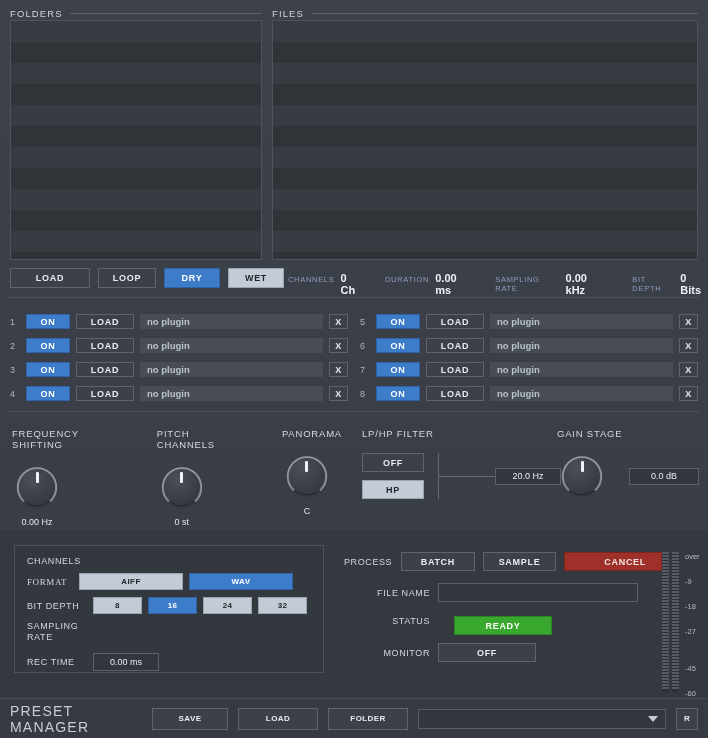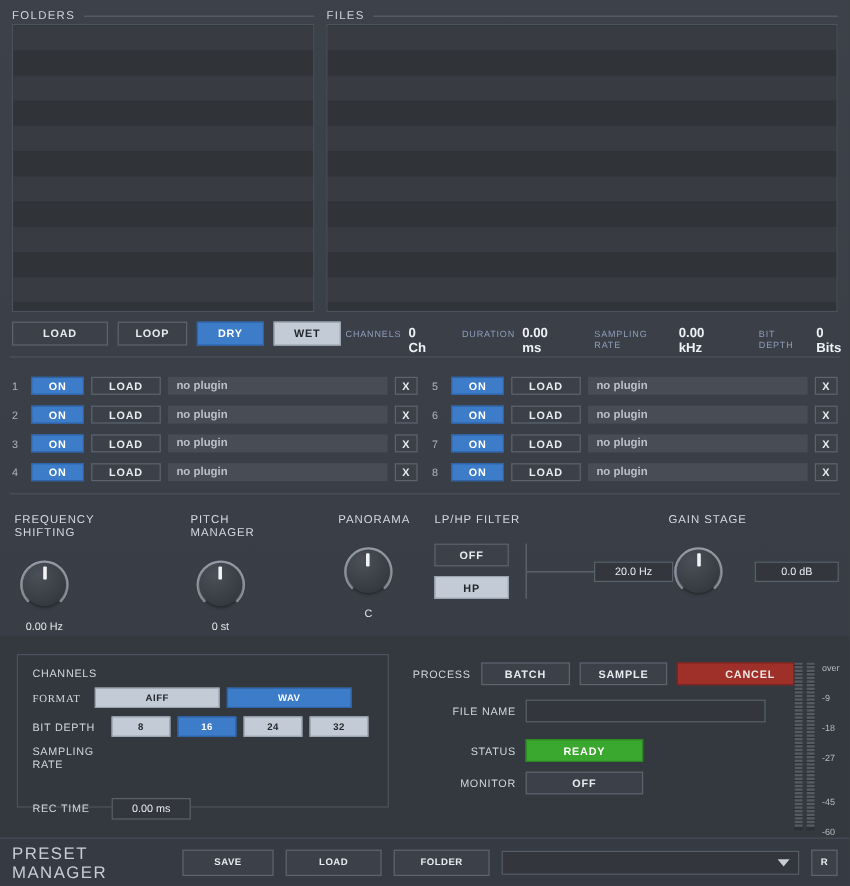--- a/index.html
+++ b/index.html
@@ -247,21 +247,21 @@
             <svg class="arc" viewBox="0 0 50 50">
               <path d="M 11.4 38.6 A 19 19 0 1 1 38.6 38.6" fill="none" stroke="#9aa1ab" stroke-width="2.4" stroke-linecap="round"></path>
             </svg>
             <div class="cap"></div>
             <div class="tick"></div>
           </div>
           <div class="knob-val" style="width:50px;text-align:center;">0.00 Hz</div>
         </div>
       </div>
       <div>
-        <div class="knob-cap-label">PITCH MANAGER</div>
+        <div class="knob-cap-label">PITCH CHANNELS</div>
         <div class="knobwrap" style="margin-top:12px;align-items:flex-start;">
           <div class="knob">
             <svg class="arc" viewBox="0 0 50 50">
               <path d="M 11.4 38.6 A 19 19 0 1 1 38.6 38.6" fill="none" stroke="#9aa1ab" stroke-width="2.4" stroke-linecap="round"></path>
             </svg>
             <div class="cap"></div>
             <div class="tick"></div>
           </div>
           <div class="knob-val" style="width:50px;text-align:center;">0 st</div>
         </div>
@@ -332,21 +332,21 @@
             <div class="btn sm blue" style="width: 49px; height: 17px;">16</div>
             <div class="btn sm light" style="width: 49px; height: 17px;">24</div>
             <div class="btn sm light" style="width: 49px; height: 17px;">32</div>
           </div>
       </div>
 
       <div style="display:flex;align-items:center;">
         <div class="rowlbl" style="width:66px;line-height:11px;">SAMPLING RATE</div>
       </div>
 
-      <div style="display:flex;align-items:center;margin-top:15px;">
+      <div style="display:flex;align-items:center;margin-top:3px;">
         <div class="rowlbl" style="width:66px;">REC TIME</div>
         <div class="field center" style="width:66px;height:18px;">0.00 ms</div>
       </div>
 
     </div>
   </div>
 
   <div style="position:absolute;left:344px;top:552px;width:318px;">
 
     <div style="display:flex;align-items:center;gap:8px;">
@@ -354,21 +354,21 @@
       <div class="btn" style="width:78px;height:19px;">BATCH</div>
       <div class="btn" style="width:78px;height:19px;">SAMPLE</div>
       <div class="btn red" style="width:102px;height:19px;padding-left:24px;">CANCEL</div>
     </div>
 
     <div style="display:flex;align-items:center;gap:8px;margin-top:12px;">
       <div class="rowlbl" style="width:86px;text-align:right;">FILE NAME</div>
       <div class="field" style="width:200px;height:19px;padding-left:6px;"></div>
     </div>
 
-    <div style="display:flex;align-items:center;gap:8px;margin-top:14px;">
+    <div style="display:flex;gap:24px;margin-top:14px;">
       <div class="rowlbl" style="width:86px;text-align:right;">STATUS</div>
       <div class="btn green" style="width:98px;height:19px;">READY</div>
     </div>
 
     <div style="display:flex;align-items:center;gap:8px;margin-top:8px;">
       <div class="rowlbl" style="width:86px;text-align:right;">MONITOR</div>
       <div class="btn" style="width:98px;height:19px;">OFF</div>
     </div>
   </div>
 

